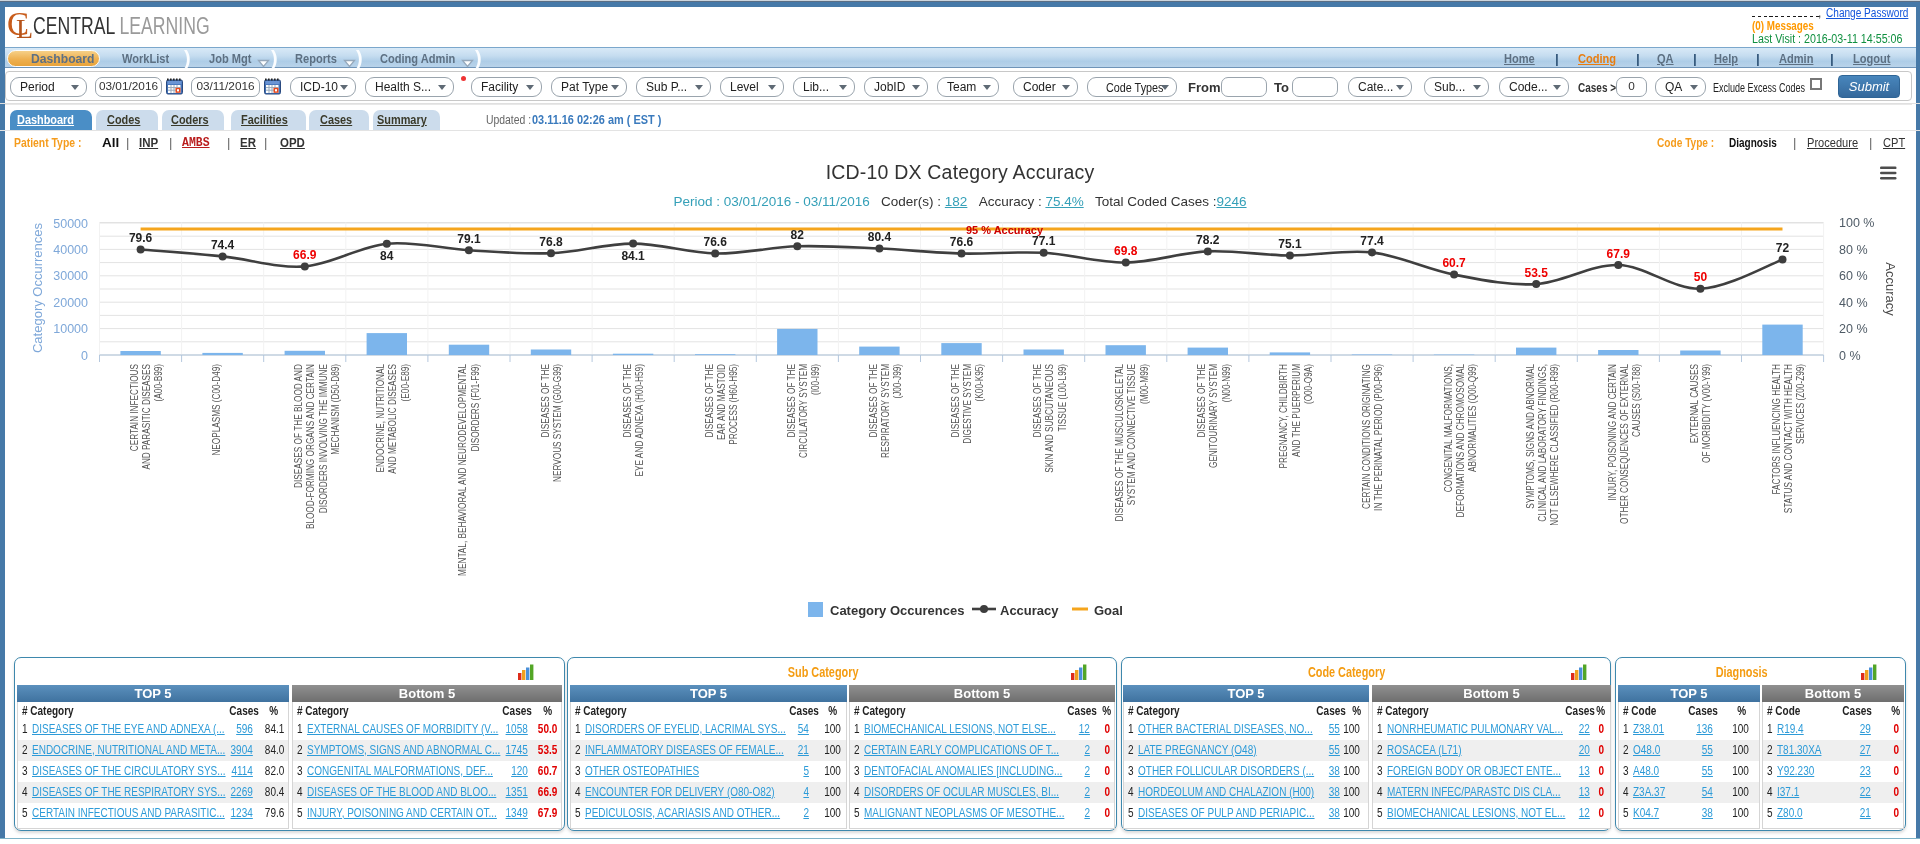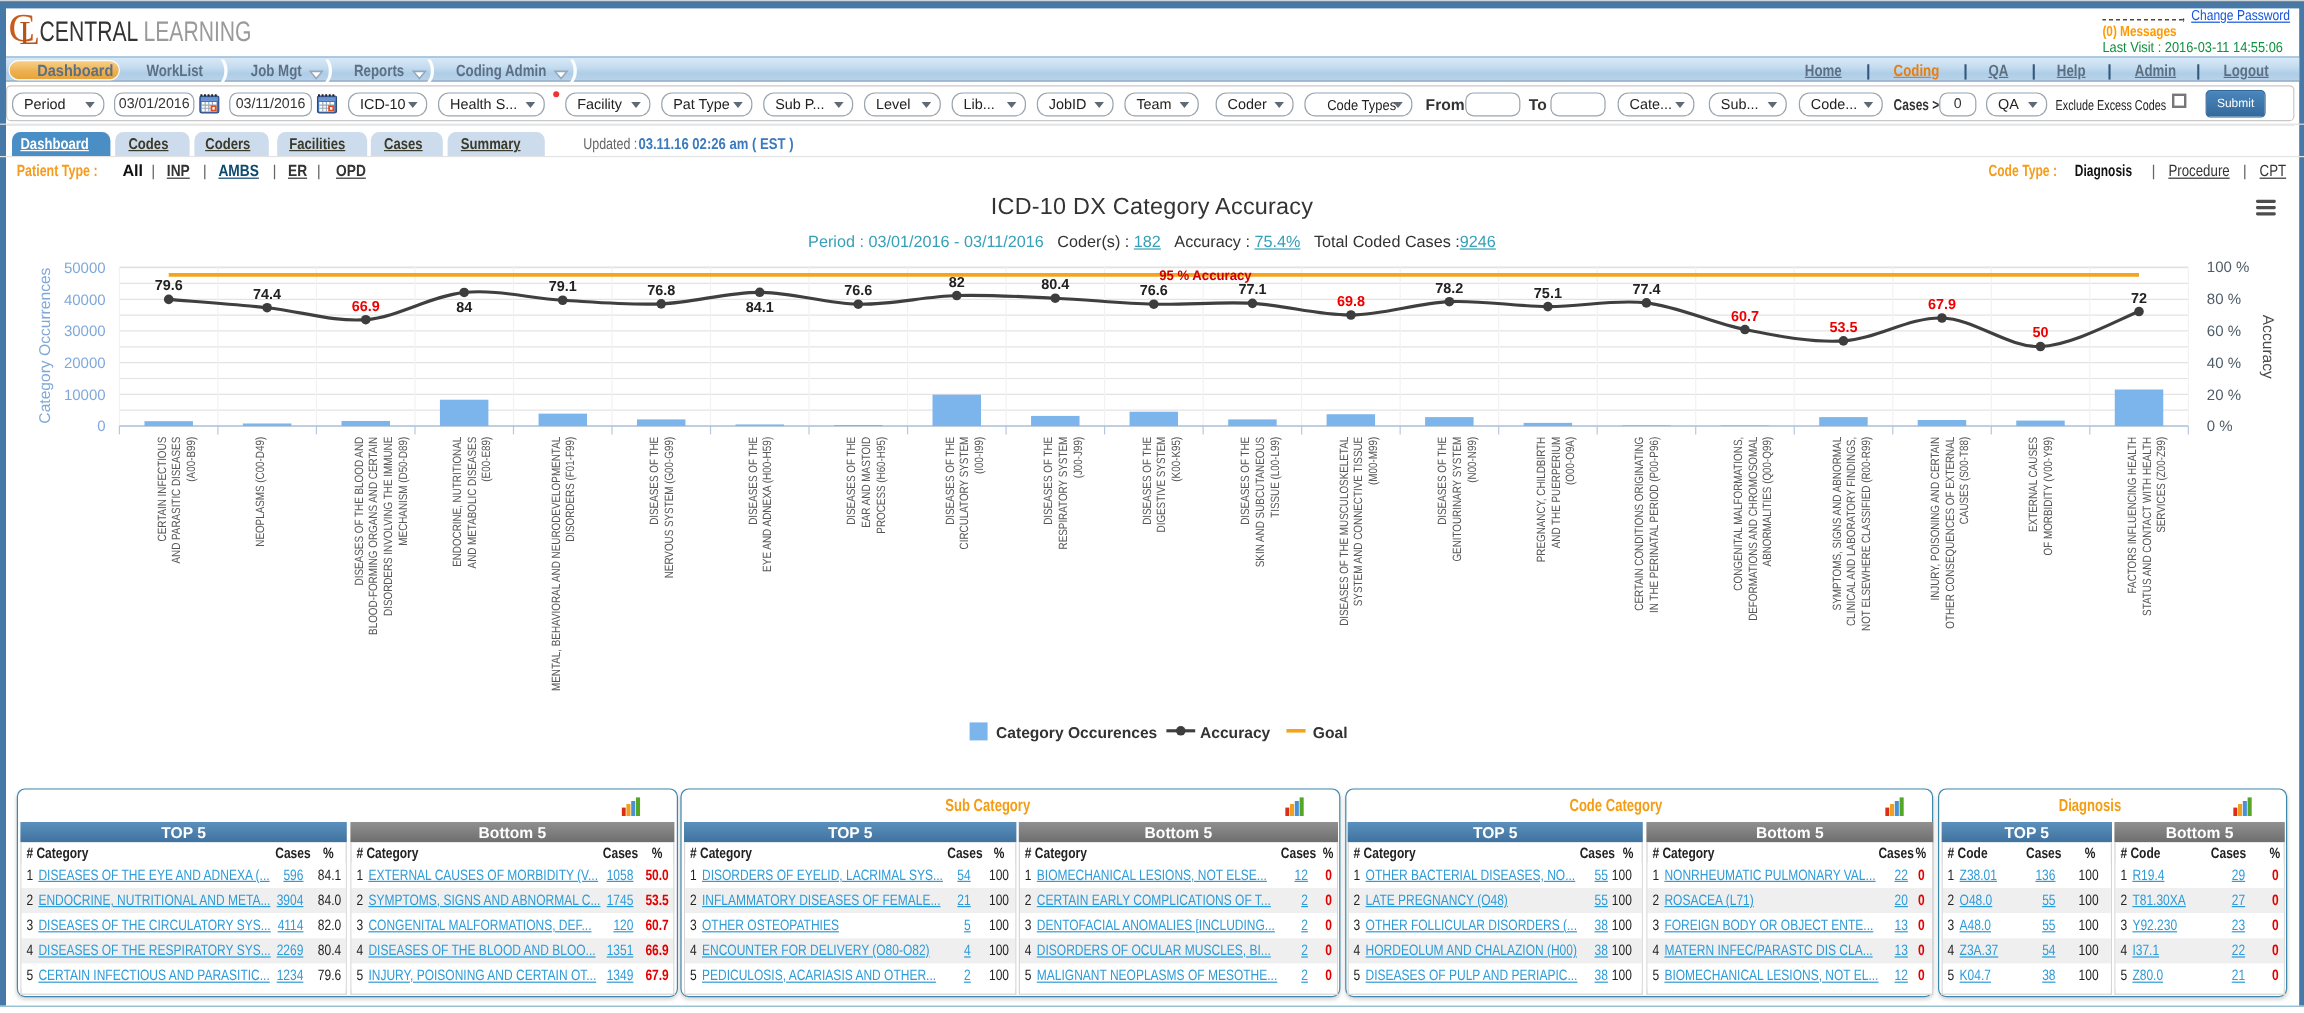--- a/index.html
+++ b/index.html
@@ -172,38 +172,38 @@
     <i class="arr"></i>
   </div>
 <div class="flabel" style="left:1578px;"><span class="n77">Cases &gt;</span></div>
 <div class="inp" style="left:1616px;width:31px;">0</div>
 <div class="dd" style="left:1655px;width:51px;">
     <span>QA</span>
     <i class="arr"></i>
   </div>
 <div style="position:absolute;left:1713px;top:81px;font-size:12px;color:#222;"><span class="n75" style="transform-origin:0 50%;">Exclude Excess Codes</span></div>
 <div style="position:absolute;left:1810px;top:78px;width:12px;height:12px;border:2px solid #777;background:#fff;"></div>
-<div style="position:absolute;left:1838px;top:74.5px;width:50px;height:23.5px;background:linear-gradient(#4886bc,#35699c);border:1px solid #2f6596;border-radius:4px;color:#fff;font-size:10px;text-align:center;line-height:22px;">Submit</div>
+<div style="position:absolute;left:1838px;top:74.5px;width:62px;height:23.5px;background:linear-gradient(#4886bc,#35699c);border:1px solid #2f6596;border-radius:4px;color:#fff;font-size:13px;text-align:center;line-height:22px;font-style:italic;">Submit</div>
 
 <div class="abs" style="left:5px;top:104px;width:1907px;height:1px;background:#e8e8e8;"></div>
 <div class="abs" style="left:0px;top:129.5px;width:1920px;height:1px;background:#e3e3e3;"></div>
 <div class="stab" style="left:10px;width:82px;background:#4a8ec6;height:20px;top:109.5px;"><u style="color:#fff;line-height:20px;display:inline-block;"><span class="n84" style="text-decoration:underline;">Dashboard</span></u></div>
 <div class="stab" style="left:96px;width:62px;"><u style="display:inline-block;line-height:19px;"><span class="n84" style="text-decoration:underline;">Codes</span></u></div>
 <div class="stab" style="left:162px;width:62px;"><u style="display:inline-block;line-height:19px;"><span class="n84" style="text-decoration:underline;">Coders</span></u></div>
 <div class="stab" style="left:231px;width:75px;"><u style="display:inline-block;line-height:19px;"><span class="n84" style="text-decoration:underline;">Facilities</span></u></div>
 <div class="stab" style="left:309px;width:60px;"><u style="display:inline-block;line-height:19px;"><span class="n84" style="text-decoration:underline;">Cases</span></u></div>
-<div class="stab" style="left:373px;width:81px;"><u style="display:inline-block;line-height:19px;"><span class="n84" style="text-decoration:underline;">Summary</span></u></div>
+<div class="stab" style="left:373px;width:67px;"><u style="display:inline-block;line-height:19px;"><span class="n84" style="text-decoration:underline;">Summary</span></u></div>
 <div class="abs" style="left:486px;top:112px;font-size:13px;color:#666;white-space:nowrap;"><span class="n8">Updated :</span><span class="n84" style="color:#3a7abd;font-weight:bold;margin-left:-10px;">03.11.16 02:26 am ( EST )</span></div>
 
 <div class="abs" style="left:14px;top:135px;font-size:13.5px;font-weight:bold;color:#f59c1d;"><span class="n77">Patient Type :</span></div>
 <div class="abs" style="left:102px;top:135px;font-size:13.5px;font-weight:bold;color:#111;">All</div>
 <div class="abs" style="left:126px;top:135px;font-size:13px;color:#666;">|</div>
 <div class="abs" style="left:139px;top:135px;font-size:13.5px;font-weight:bold;color:#333;"><span class="n85" style="text-decoration:underline;">INP</span></div>
 <div class="abs" style="left:169px;top:135px;font-size:13px;color:#666;">|</div>
-<div class="abs" style="left:182px;top:135px;font-size:13.5px;font-weight:bold;color:#0c4a6e;"><span class="n85" style="text-decoration:underline;">AMBS</span></div>
+<div class="abs" style="left:182px;top:135px;font-size:13.5px;font-weight:bold;color:#b91c1c;font-family:Liberation Mono, monospace;"><span class="n85" style="text-decoration:underline;">AMBS</span></div>
 <div class="abs" style="left:227px;top:135px;font-size:13px;color:#666;">|</div>
 <div class="abs" style="left:240px;top:135px;font-size:13.5px;font-weight:bold;color:#333;"><span class="n85" style="text-decoration:underline;">ER</span></div>
 <div class="abs" style="left:264px;top:135px;font-size:13px;color:#666;">|</div>
 <div class="abs" style="left:280px;top:135px;font-size:13.5px;font-weight:bold;color:#333;"><span class="n85" style="text-decoration:underline;">OPD</span></div>
 
 <div class="abs" style="left:1657px;top:135px;font-size:13.5px;font-weight:bold;color:#f59c1d;"><span class="n75" style="transform-origin:0 50%;">Code Type :</span></div>
 <div class="abs" style="left:1729px;top:135px;font-size:13.5px;font-weight:bold;color:#111;"><span class="n74">Diagnosis</span></div>
 <div class="abs" style="left:1793px;top:135px;font-size:13px;color:#666;">|</div>
 <div class="abs" style="left:1807px;top:135px;font-size:13.5px;color:#333;"><span class="n82" style="text-decoration:underline;">Procedure</span></div>
 <div class="abs" style="left:1869px;top:135px;font-size:13px;color:#666;">|</div>

